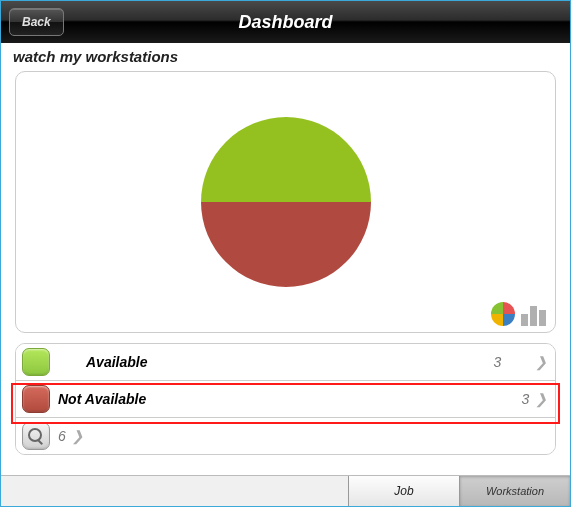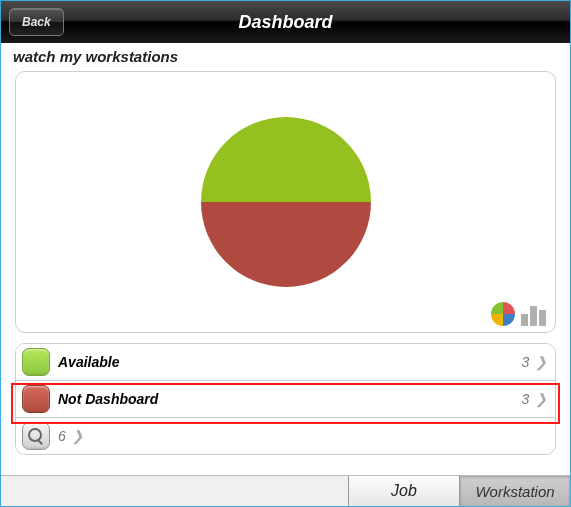--- a/index.html
+++ b/index.html
@@ -116,21 +116,21 @@
   }
   .row {
     display: flex;
     align-items: center;
     height: 36px;
     padding: 0 8px 0 6px;
     border-top: 1px solid #ccc;
     cursor: pointer;
     background:#fff;
   }
-  .row:first-child { border-top: none; }
+  .row:first-child { border-top: none; gap: 28px; }
   .swatch {
     width: 26px; height: 26px;
     border-radius: 7px;
     border: 1px solid rgba(0,0,0,0.25);
     box-shadow: inset 0 1px 2px rgba(255,255,255,0.6), inset 0 -1px 2px rgba(0,0,0,0.15);
     display:flex; align-items:center; justify-content:center;
     margin-right:8px;
     flex-shrink:0;
   }
   .swatch.green { background: linear-gradient(to bottom,#b4e75a,#8dc63f); border-color:#7aa938;}
@@ -158,30 +158,30 @@
     height: 30px;
     display:flex;
     justify-content: flex-end;
     align-items: stretch;
     background:#f0f0f0;
   }
   .tab {
     width:110px;
     border-left:1px solid #999;
     display:flex; align-items:center; justify-content:center;
-    font-size:16px;
+    font-size:12px;
     cursor:pointer;
     background:linear-gradient(to bottom,#fdfdfd,#e6e6e6);
     color:#222;
   }
   .tab.first { border-left:1px solid #999;}
   .tab.active {
     background:linear-gradient(to bottom,#cfcfcf,#b8b8b8);
     color:#333;
-    font-size:15px;
+    font-size:11px;
     box-shadow: inset 0 1px 3px rgba(0,0,0,0.25);
   }
   .mag-icon {
     width:16px;height:16px;position:relative;
   }
   .mag-icon .circ{
     width:10px;height:10px;border:2px solid #666;border-radius:50%;
     position:absolute;left:0;top:0;
   }
   .mag-icon .hand{
@@ -218,21 +218,21 @@
 
       <div class="list" id="legend-list">
         <div class="row">
           <div class="swatch green"></div>
           <div class="row-label">Available</div>
           <div class="row-count">3</div>
           <div class="chevron">❯</div>
         </div>
         <div class="row" id="row-notavail">
           <div class="swatch red"></div>
-          <div class="row-label">Not Dashboard</div>
+          <div class="row-label">Not Available</div>
           <div class="row-count">3</div>
           <div class="chevron">❯</div>
         </div>
         <div class="row">
           <div class="swatch gray">
             <div class="mag-icon">
               <div class="circ"></div>
                 <div class="hand"></div>
             </div>
           </div>

